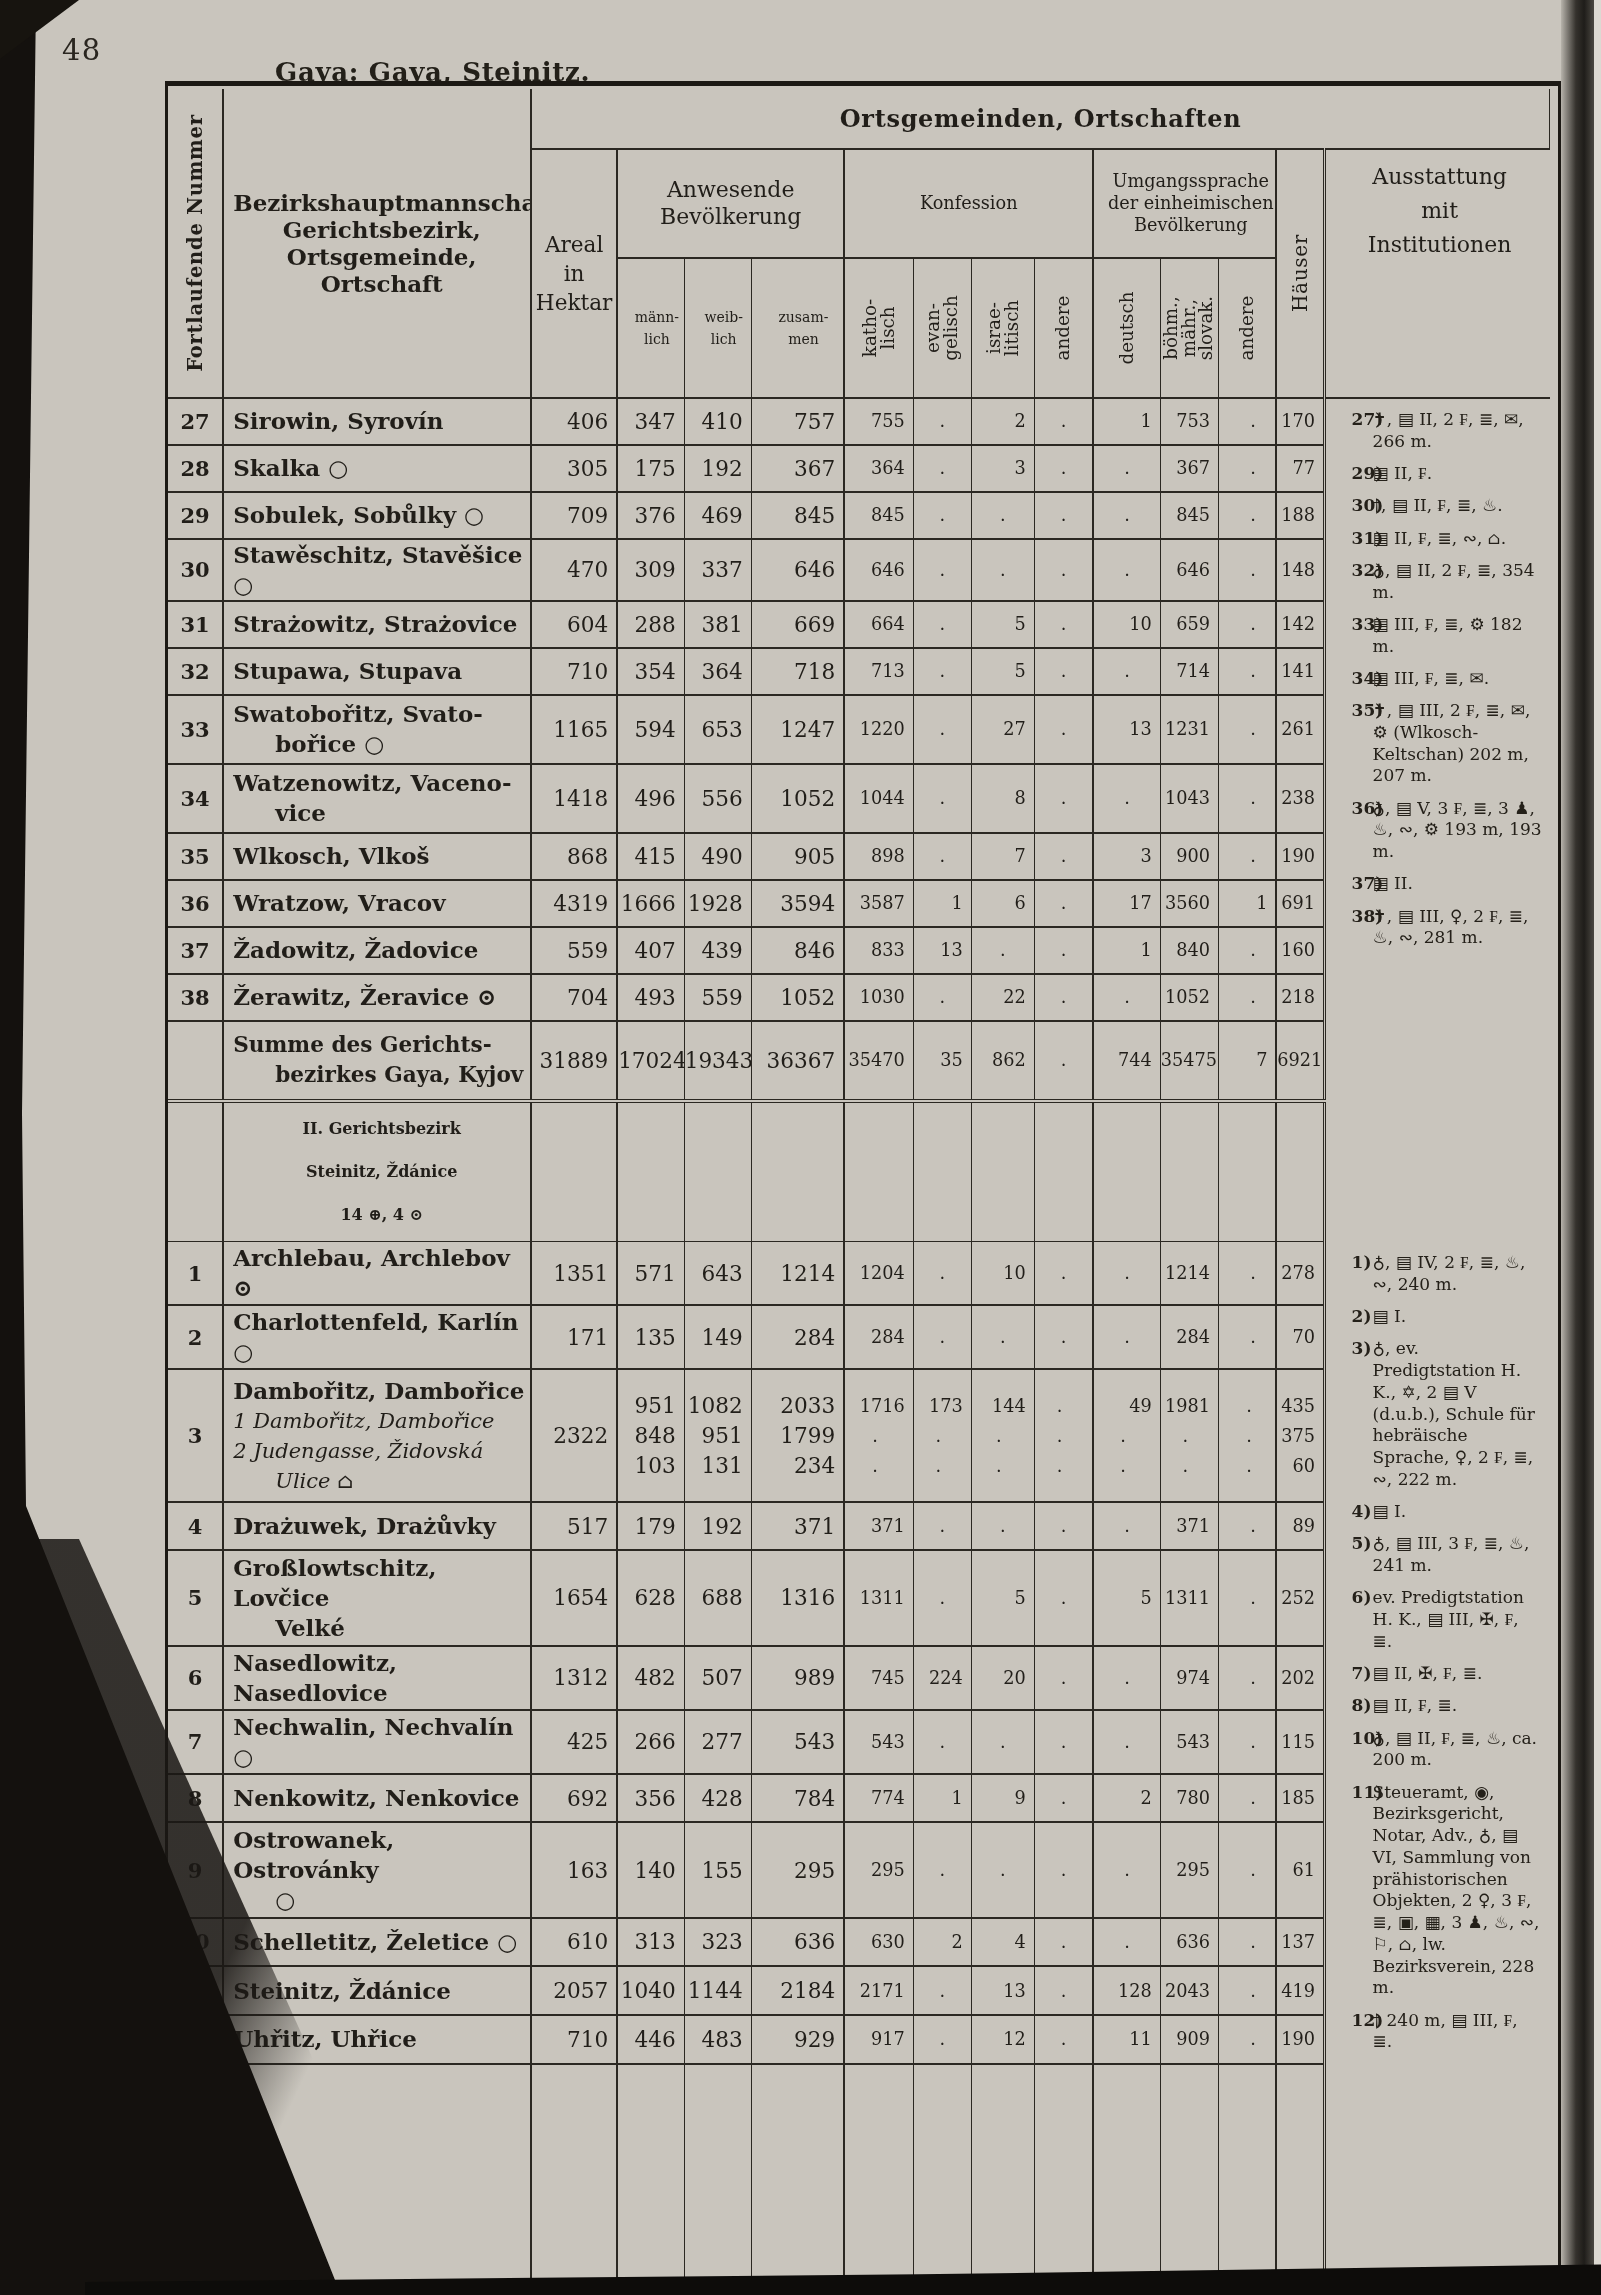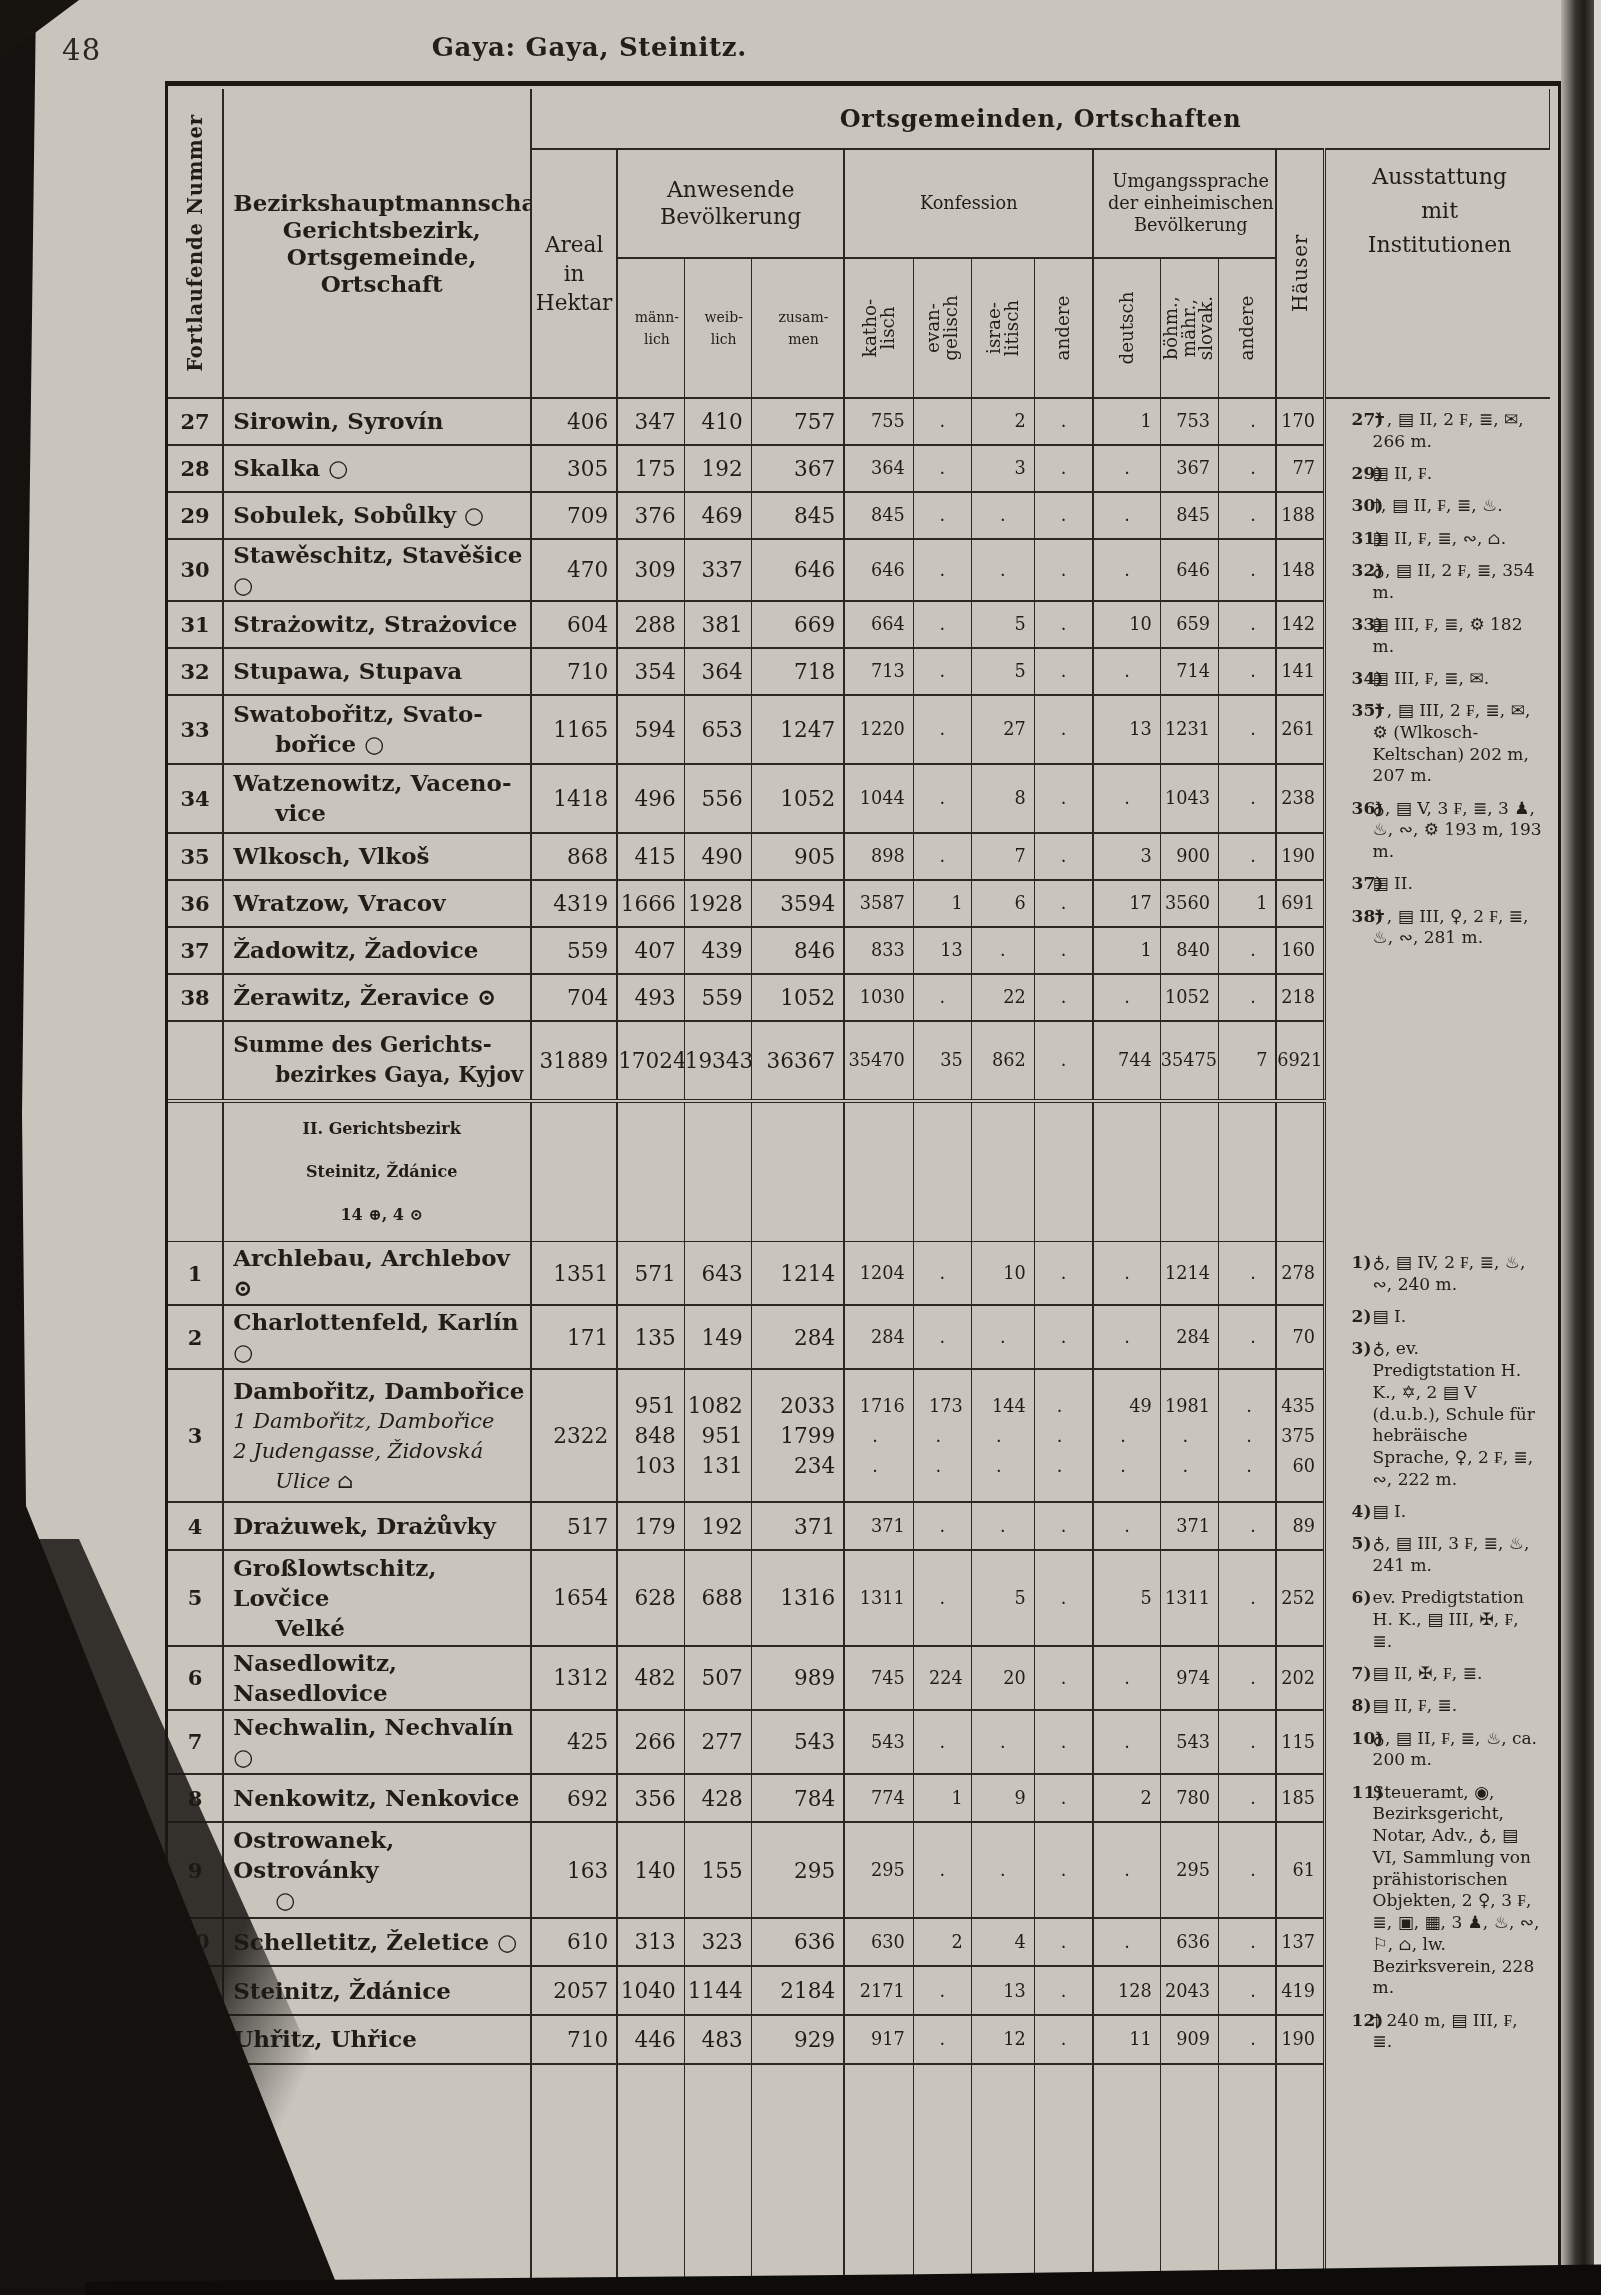--- a/index.html
+++ b/index.html
@@ -19,21 +19,21 @@
     clip-path:polygon(0 0,79px 0,419px 756px,0 756px);z-index:4;opacity:.85;}
   .band-bottom{position:absolute;left:85px;top:2261px;width:1516px;height:35px;
     background:#0d0c0a;clip-path:polygon(0 60%,55% 38%,100% 10%,100% 100%,0 100%);z-index:6;}
   .edge-right{position:absolute;left:1561px;top:0;width:33px;height:2295px;
     background:linear-gradient(90deg,rgba(80,76,70,.15),#35322d 45%,#1f1d1a 70%,#4a4741);z-index:3;}
   .edge-white{position:absolute;left:1594px;top:0;width:7.2px;height:2295px;background:#dcd9d2;z-index:3;}
   .corner-tl{position:absolute;left:0;top:0;width:79px;height:59px;background:#17140f;
     clip-path:polygon(0 0,100% 0,0 100%);z-index:6;}
 
   .pagenum{position:absolute;left:62px;top:33px;font-size:29px;letter-spacing:1.3px;z-index:7;color:#2a2620;}
-  .title{position:absolute;left:275px;top:32px;width:472px;text-align:right;
+  .title{position:absolute;left:275px;top:57px;width:472px;text-align:left;
     font-size:26px;font-weight:bold;letter-spacing:0.7px;z-index:2;color:#232019;}
 
   .tablewrap{position:absolute;left:165px;top:81px;width:1390px;z-index:2;
     border-top:5.9px solid #1c1914;border-left:3.9px solid #1c1914;border-right:3.9px solid #1c1914;}
   table{border-collapse:collapse;table-layout:fixed;width:1382px;margin-top:2.6px;}
   th,td{border-right:1.3px solid #2b2822;border-bottom:2px double #2b2822;
     padding:0;vertical-align:middle;overflow:hidden;}
   th{font-weight:normal;}
 
   

